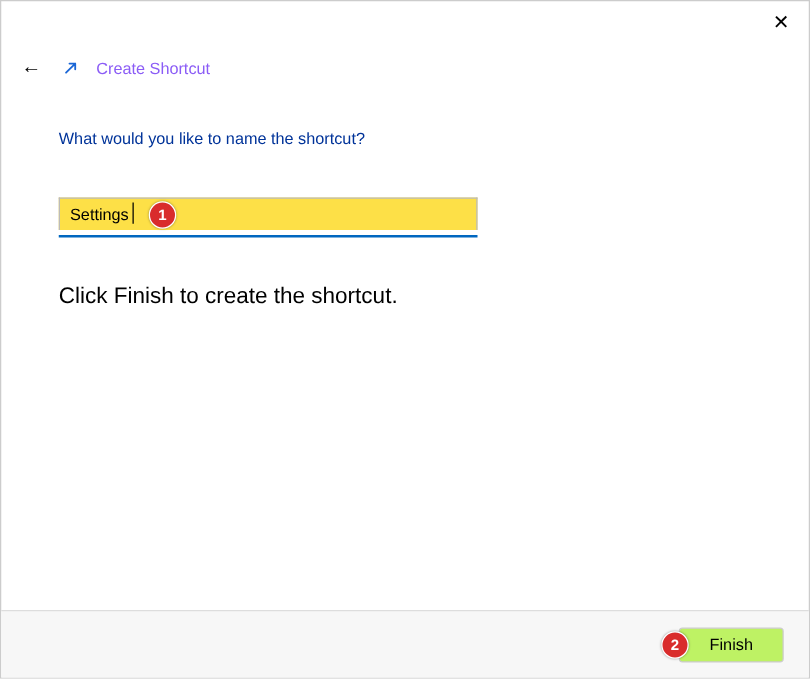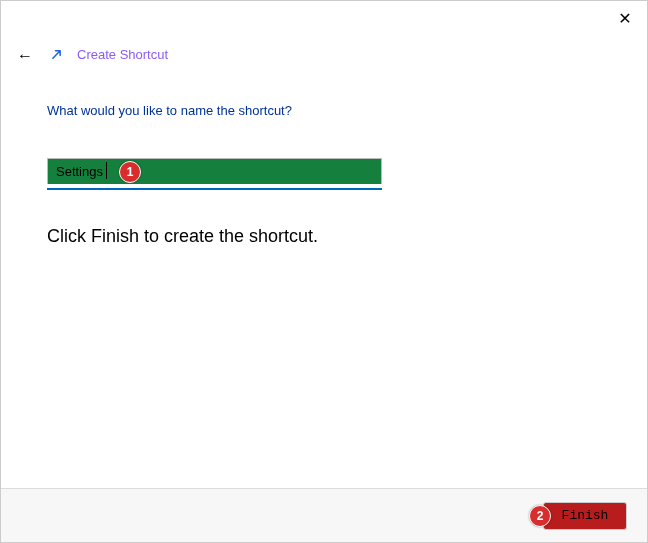--- a/index.html
+++ b/index.html
@@ -87,21 +87,21 @@
       margin-bottom: 4px;
     }
     .text-input {
       width: 100%;
       padding: 5px 8px;
       font-size: 13px;
       font-family: inherit;
       border: 1px solid #bbb;
       border-bottom: none;
       outline: none;
-      background: #15803d;
+      background: #fde047;
     }
     .underline-row {
       height: 2px;
       background: #0067c0;
       width: 335px;
       margin-bottom: 36px;
     }
     .cursor-caret {
       position: absolute;
       left: 59px;
@@ -141,23 +141,23 @@
       align-items: center;
       justify-content: flex-end;
       padding-right: 20px;
       gap: 10px;
       position: relative;
     }
     .btn {
       min-width: 84px;
       height: 28px;
       border: 1px solid #ccc;
-      background: #b91c1c;
-      font-size: 13px;
-      font-family: Liberation Mono, monospace;
+      background: #bef264;
+      font-size: 13px;
+      font-family: Liberation Sans, sans-serif;
       cursor: pointer;
       border-radius: 3px;
       padding: 0 12px;
     }
     .finish-wrap {
       position: relative;
       display: inline-block;
     }
     .badge-2 {
       left: -14px;

